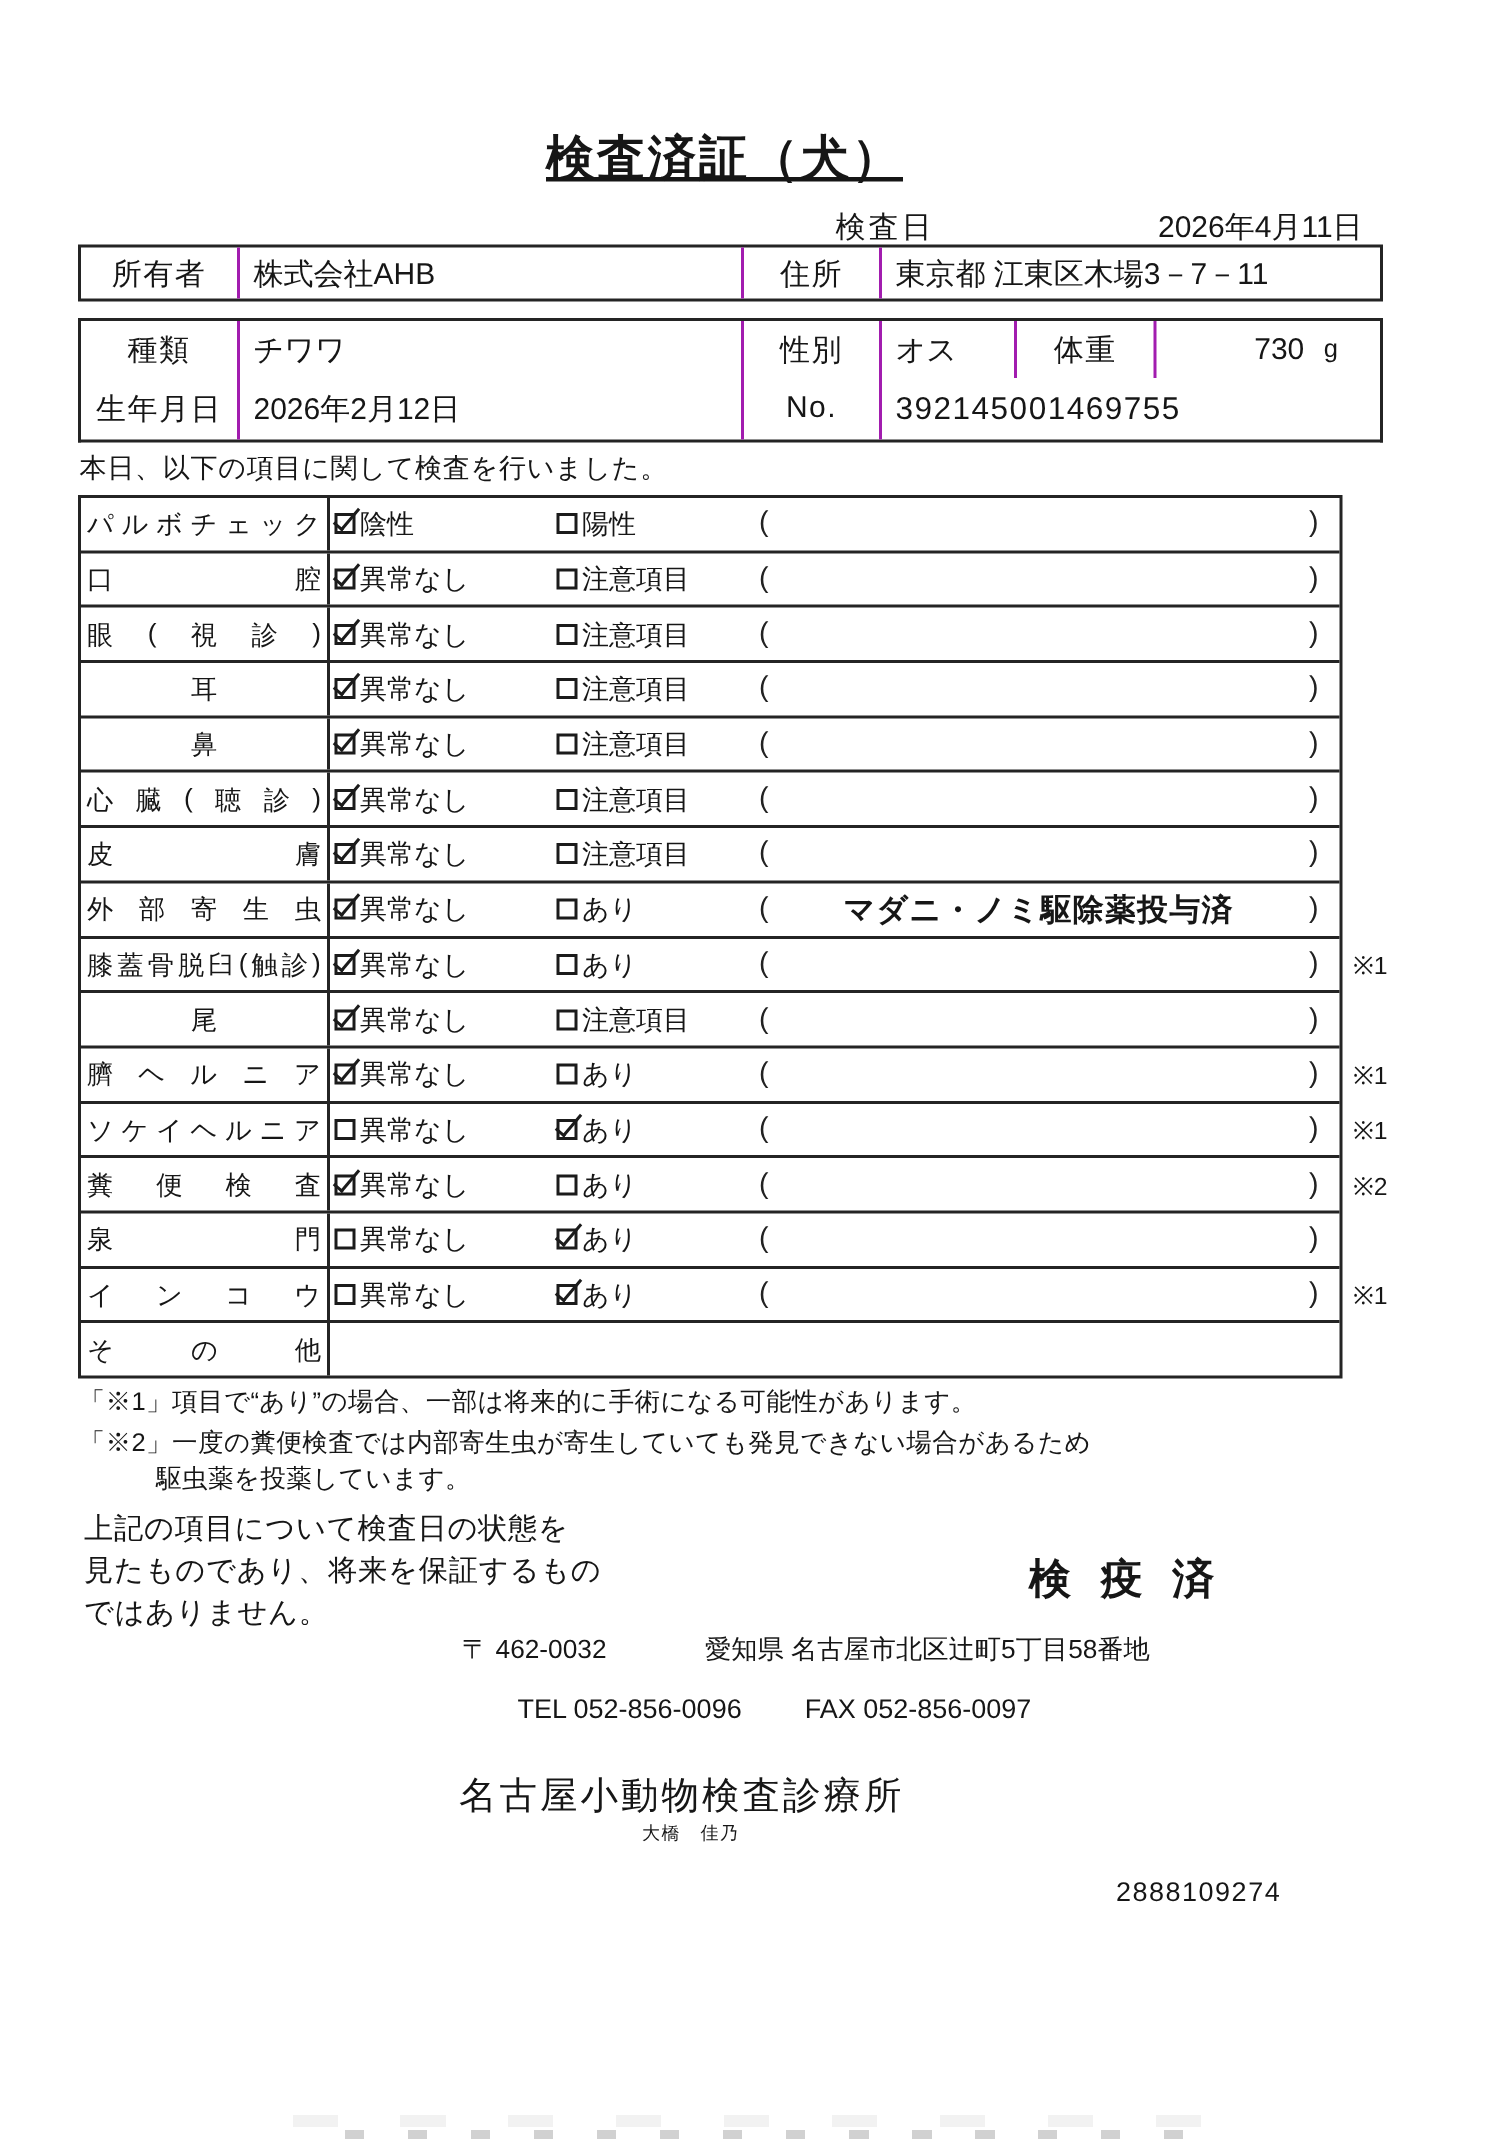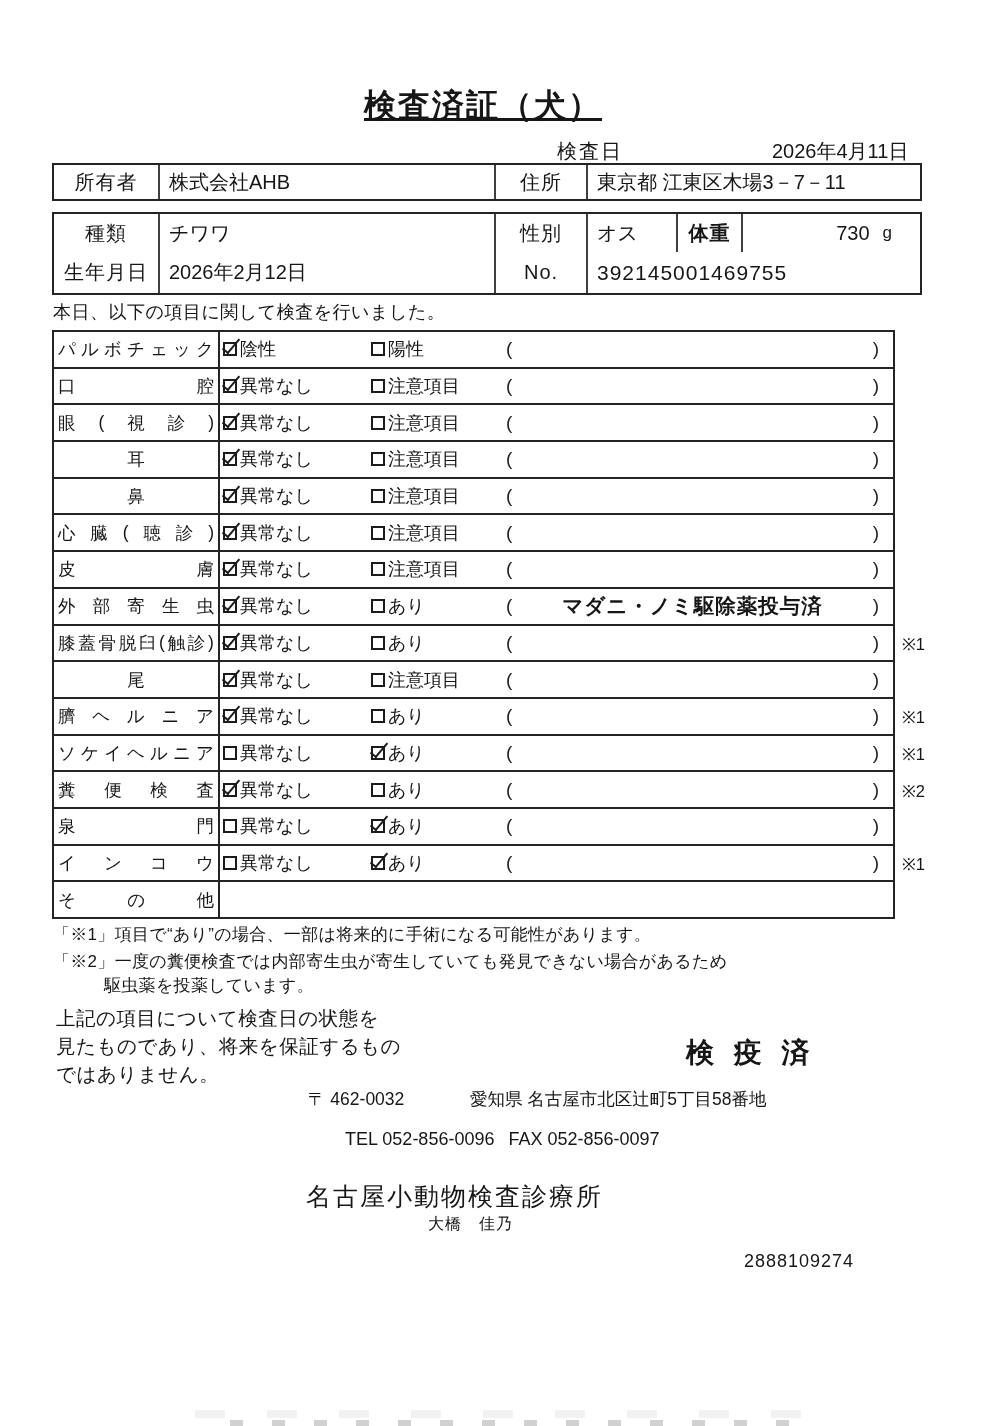--- a/index.html
+++ b/index.html
@@ -15,25 +15,25 @@
   .doc-title { top:84px; left:0; width:966px; text-align:center; font-size:32px; font-weight:bold; letter-spacing:2px;text-decoration:underline; }
   .exam-date-label { top:138px; left:557px; font-size:20px; letter-spacing:2px; }
   .exam-date-value { top:138px; left:772px; font-size:20px; }
 
   
   .itable { display:flex; border:2px solid #242424; background:#fff; }
   .tblA { top:163px; left:52px; width:870px; height:38px; }
   .tblB1 { top:212px; left:52px; width:870px; height:42px; }
   .tblB2 { top:252px; left:52px; width:870px; height:43px; border-top:none; }
   .cell { display:flex; align-items:center; font-size:20px;text-align:right; }
-  .cell + .cell { border-left:2px solid #404040; }
+  .cell + .cell { border-left:2px solid #a21caf; }
   .cell.lbl { justify-content:center; letter-spacing:1px; }
   .cell.val { padding-left:9px; }
   .w104 { width:104px; flex:none; } .w336 { width:336px; flex:none; }
-  .w86 { width:92px; flex:none; } .w90 { width:90px; flex:none; } .w69 { width:65px; flex:none;font-weight:bold; }
+  .w86 { width:92px; flex:none; } .w90 { width:90px; flex:none; } .w69 { width:93px; flex:none; }
   .grow { flex:1; }
   .weight-cell { justify-content:flex-end; padding-right:28px; }
   .weight-unit { font-size:17px; margin-left:13px; }
   .no-val { font-size:21px; letter-spacing:1px; }
 
   .intro-line { top:300px; left:53px; font-size:18px; letter-spacing:0.5px; }
 
   
   .insp { top:330px; left:52px; width:843px; height:589px; border:2px solid #242424;
           display:flex; flex-direction:column; }
@@ -65,23 +65,23 @@
   .fn2b { top:974px; left:104px; }
 
   
   .disc { font-size:19.5px; letter-spacing:0.5px; }
   .disc1 { top:1005px; left:56px; }
   .disc2 { top:1033px; left:56px; }
   .disc3 { top:1061px; left:56px; }
   .stamp { top:1034px; left:686px; font-size:28px; font-weight:600; letter-spacing:6px; }
   .postal { top:1087px; left:308px; font-size:17.5px; }
   .addr2 { top:1087px; left:470px; font-size:17.5px; }
-  .telfax { top:1129px; left:345px; font-size:18px; display:flex; gap:14px; }
+  .telfax { top:1129px; left:345px; font-size:18px; display:flex; gap:42px; }
   .clinic { top:1180px; left:306px; font-size:25px; letter-spacing:2px; }
-  .examiner { top:1214px; left:428px; font-size:16px; letter-spacing:1px; }
+  .examiner { top:1214px; left:428px; font-size:12px; letter-spacing:1px; }
   .serial { top:1251px; left:744px; font-size:18px; letter-spacing:1px; }
 
   
   .artifact1 { top:1410px; left:195px; width:640px; height:8px;
     background:repeating-linear-gradient(90deg, rgba(0,0,0,0.05) 0 30px, transparent 30px 72px); }
   .artifact2 { top:1420px; left:230px; width:560px; height:6px;
     background:repeating-linear-gradient(90deg, rgba(0,0,0,0.18) 0 13px, transparent 13px 42px); }
 </style>
 </head>
 <body>

